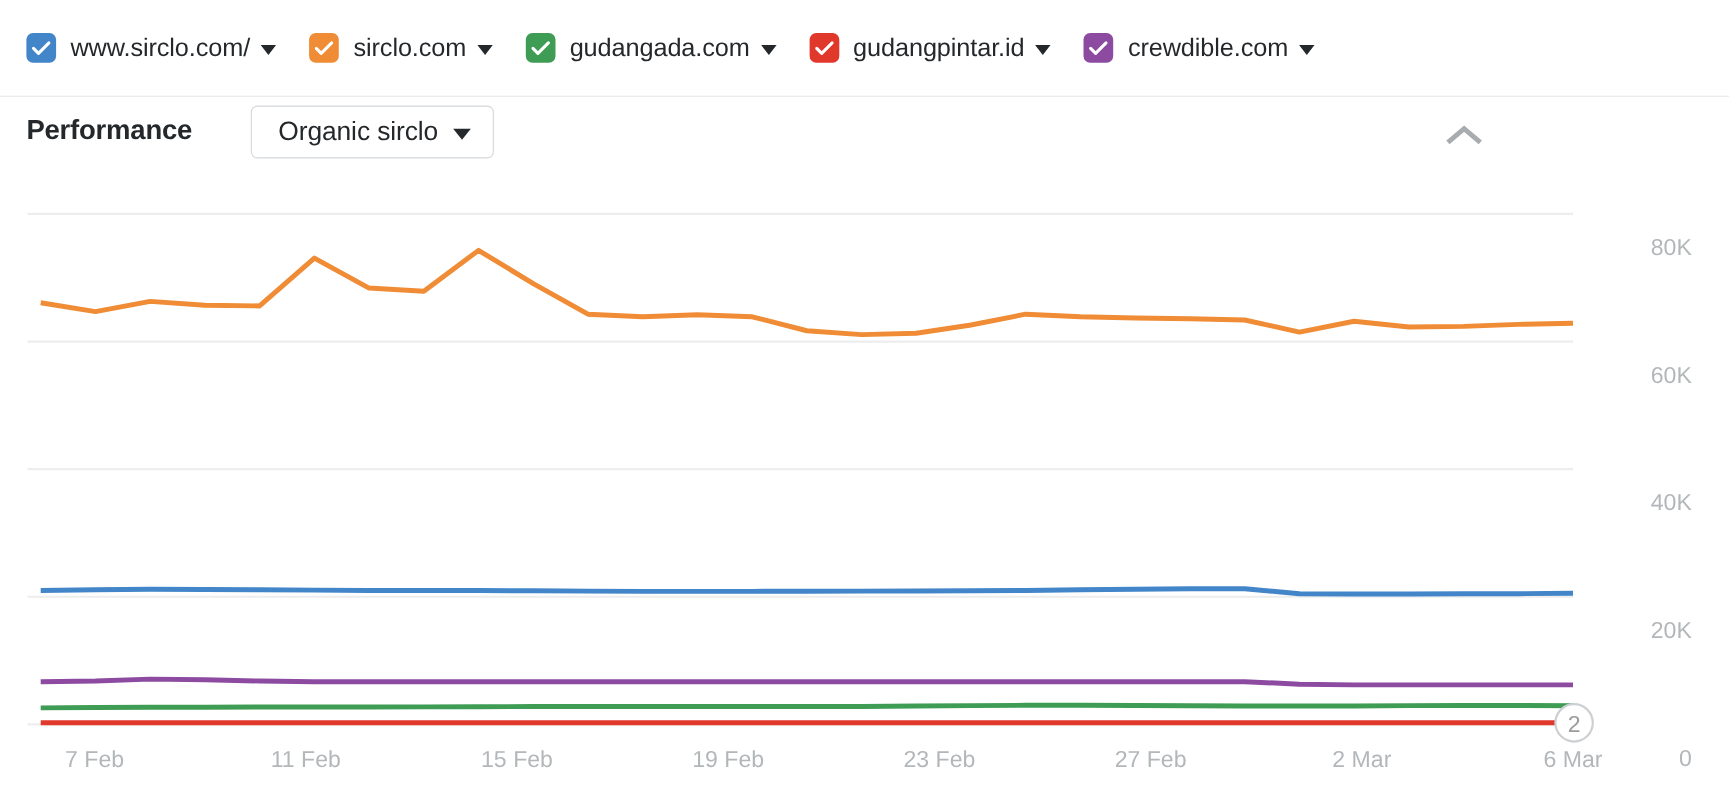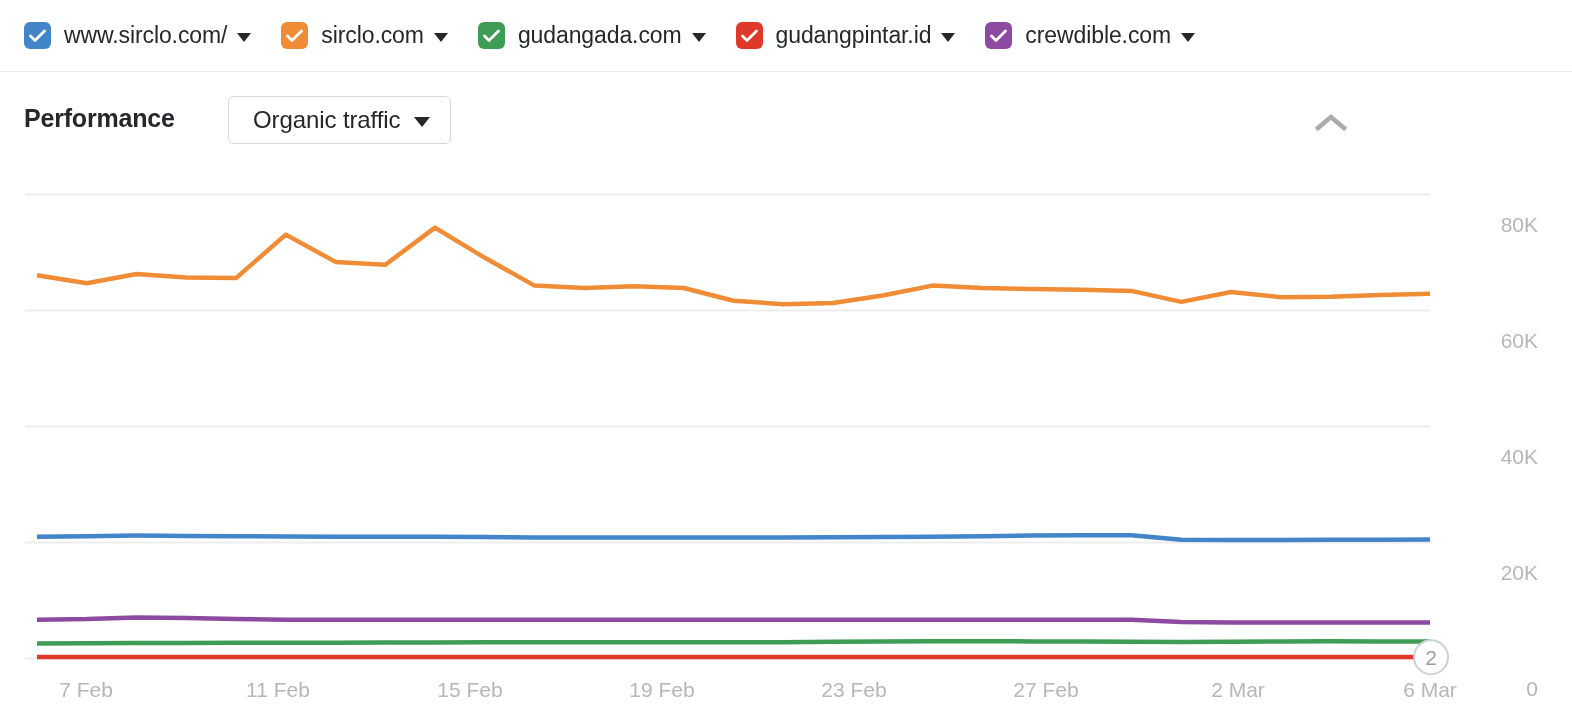--- a/index.html
+++ b/index.html
@@ -8,21 +8,21 @@
     width:1572px;height:726px;
     background:#ffffff;
     font-family:"Liberation Sans","DejaVu Sans",sans-serif;
     color:#25282b;
     overflow:hidden;
     position:relative;
   }
 
   
   .legend-bar{
-    position:absolute;left:0;top:0;width:1572px;height:72px;
+    position:absolute;left:0;top:0;width:1572px;height:88px;
     border-bottom:1px solid #e6e8ea;
     display:flex;align-items:center;
     padding-left:24px;box-sizing:border-box;
     background:#fff;
   }
   .legend-item{
     display:flex;align-items:center;
     margin-right:30px;
     white-space:nowrap;
     cursor:pointer;
@@ -147,21 +147,21 @@
       </span>
       <span class="legend-label">crewdible.com</span>
       <span class="caret"></span>
     </div>
   </div>
 
 <div class="perf-row">
   <div class="perf-title">Performance</div>
 
   <div class="metric-select">
-    <span class="metric-label">Organic traffic</span>
+    <span class="metric-label">Organic sirclo</span>
     <span class="caret"></span>
   </div>
 
   <div class="collapse-btn">
     <svg width="34" height="20" viewBox="0 0 34 20">
       <polyline points="4,15 17,4 30,15" fill="none" stroke="#a9acaf" stroke-width="4.5" stroke-linecap="square" stroke-linejoin="miter"></polyline>
     </svg>
   </div>
 </div>
 

